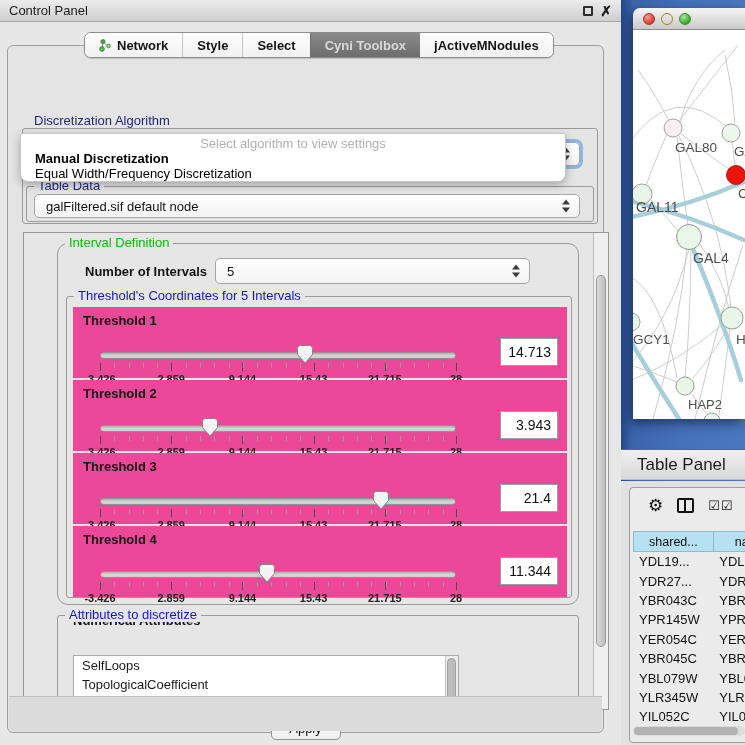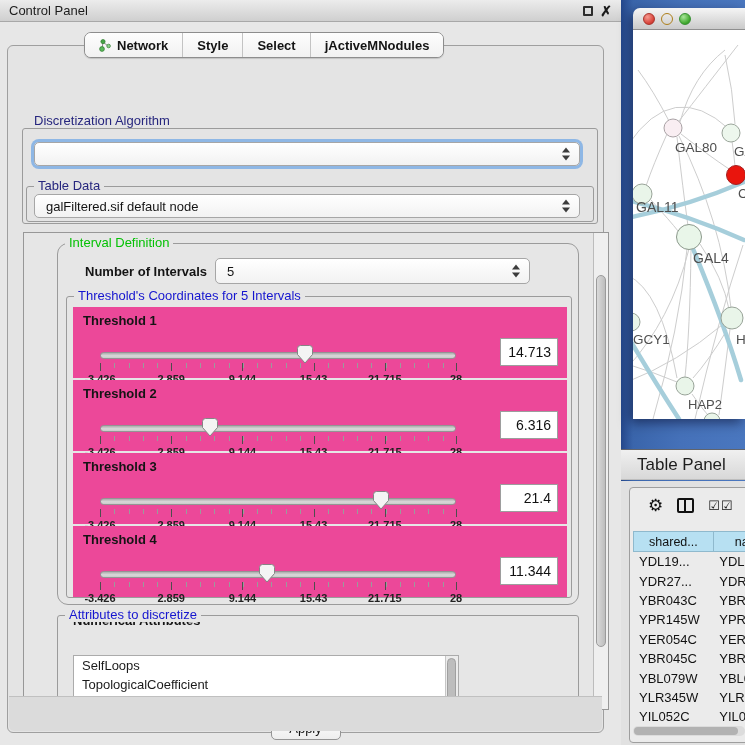--- a/index.html
+++ b/index.html
@@ -170,20 +170,23 @@
         </svg>
       </span>
       <span>Network</span>
     </div>
     <div class="tab">
       <span>Style</span>
     </div>
     <div class="tab">
       <span>Select</span>
     </div>
+    <div class="tab selected">
+      <span>Cyni Toolbox</span>
+    </div>
     <div class="tab">
       <span>jActiveMNodules</span>
     </div>
   </div>
 
   <div id="content-card">
 
     <div class="group" style="left:14px;top:82px;width:576px;height:96px;"></div>
     <span class="group-title navy" style="left:22px;top:68px;text-align:center;">Discretization Algorithm</span>
 
@@ -191,20 +194,25 @@
       <span class="stepper"></span>
     </div>
 
     <div class="group" style="left:18px;top:140px;width:568px;height:36px;"></div>
     <span class="group-title navy" style="left:26px;top:133px;">Table Data</span>
     <div class="combo" style="left:26px;top:148px;width:546px;height:24px;">
       <span>galFiltered.sif default node</span>
       <span class="stepper"></span>
     </div>
 
+    <div id="algo-popup">
+      <div id="popup-placeholder">Select algorithm to view settings</div>
+      <div class="popup-option" id="popup-option-0">Manual Discretization</div>
+      <div class="popup-option" id="popup-option-1">Equal Width/Frequency Discretization</div>
+    </div>
 
     <div id="scroll-panel">
 
       <div class="group" style="left:33px;top:10px;width:522px;height:362px;border-radius:11px;">
 
         <div style="position:absolute;left:27px;top:20px;font-size:13px;font-weight:bold;color:#141414;">Number of Intervals</div>
         <div class="combo" style="left:157px;top:14px;width:315px;height:26px;">
           <span>5</span>
           <span class="stepper"></span>
         </div>
@@ -250,21 +258,21 @@
                     <div class="tick-major" style="left: 40%;"></div>
                     <span class="tick-label" style="left: 40%;">9.144</span>
                     <div class="tick-major" style="left: 60%;"></div>
                     <span class="tick-label" style="left: 60%;">15.43</span>
                     <div class="tick-major" style="left: 80%;"></div>
                     <span class="tick-label" style="left: 80%;">21.715</span>
                     <div class="tick-major" style="left: 100%;"></div>
                     <span class="tick-label" style="left: 100%;">28</span>
                   </div>
                 </div>
-                <div class="thr-value">6.316</div>
+                <div class="thr-value">3.943</div>
               </div>
               <div class="thr-row">
                 <div class="thr-label">Threshold 3</div>
                 <div class="slider">
                   <div class="slider-track"></div>
                   <div class="slider-handle" style="left: 78.9983%;"><svg width="16" height="19" viewBox="0 0 16 19">
                       <path d="M3.5 0.5 H12.5 Q15.5 0.5 15.5 3.5 V9.5 L8 18 L0.5 9.5 V3.5 Q0.5 0.5 3.5 0.5 Z" fill="#f4f4f4" stroke="#858585"></path>
                     </svg></div>
                   <div class="slider-ticks">
                     <div class="tick-major" style="left: 0%;"></div>

